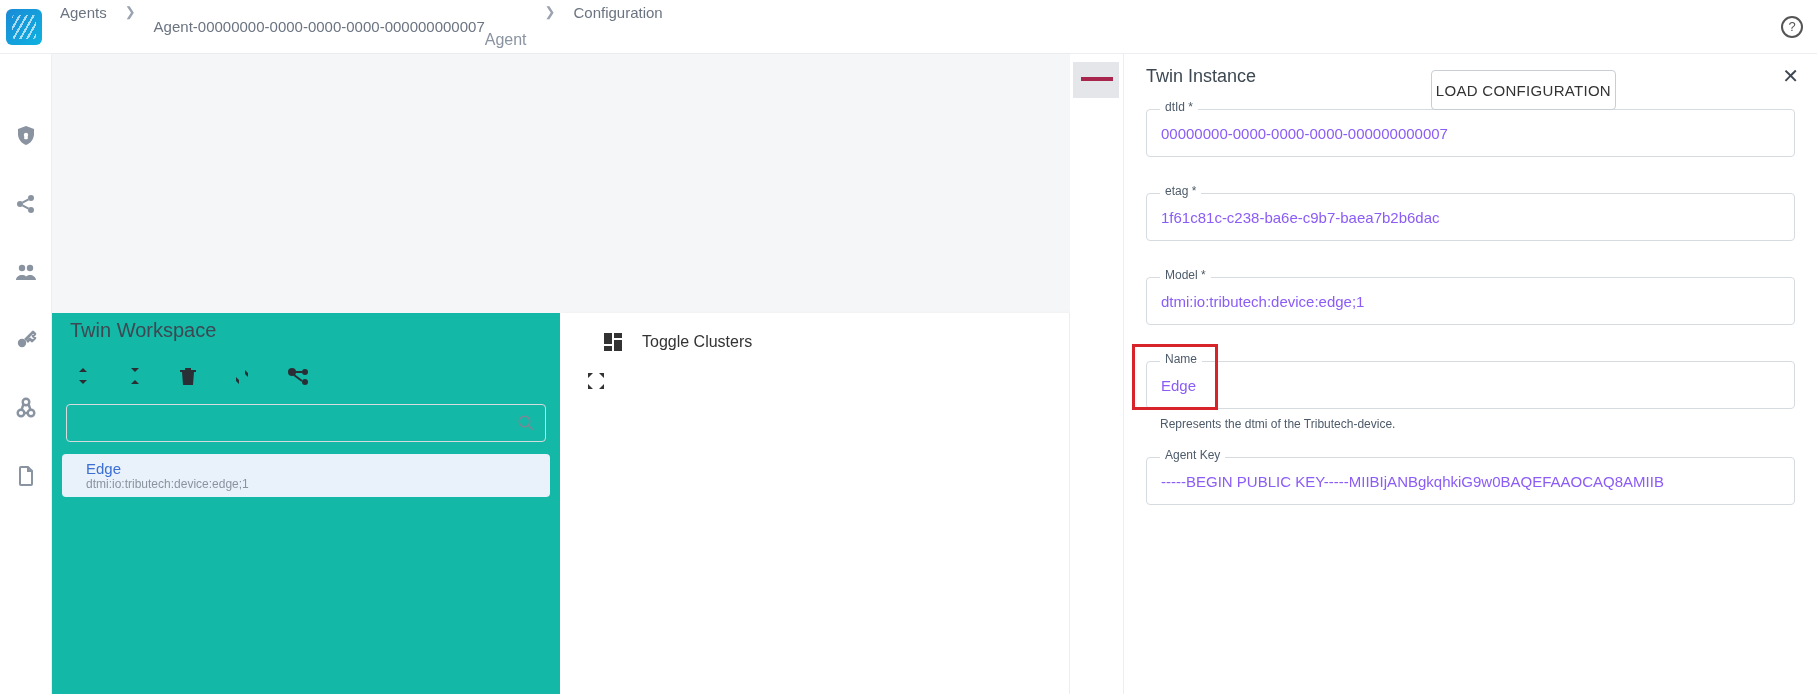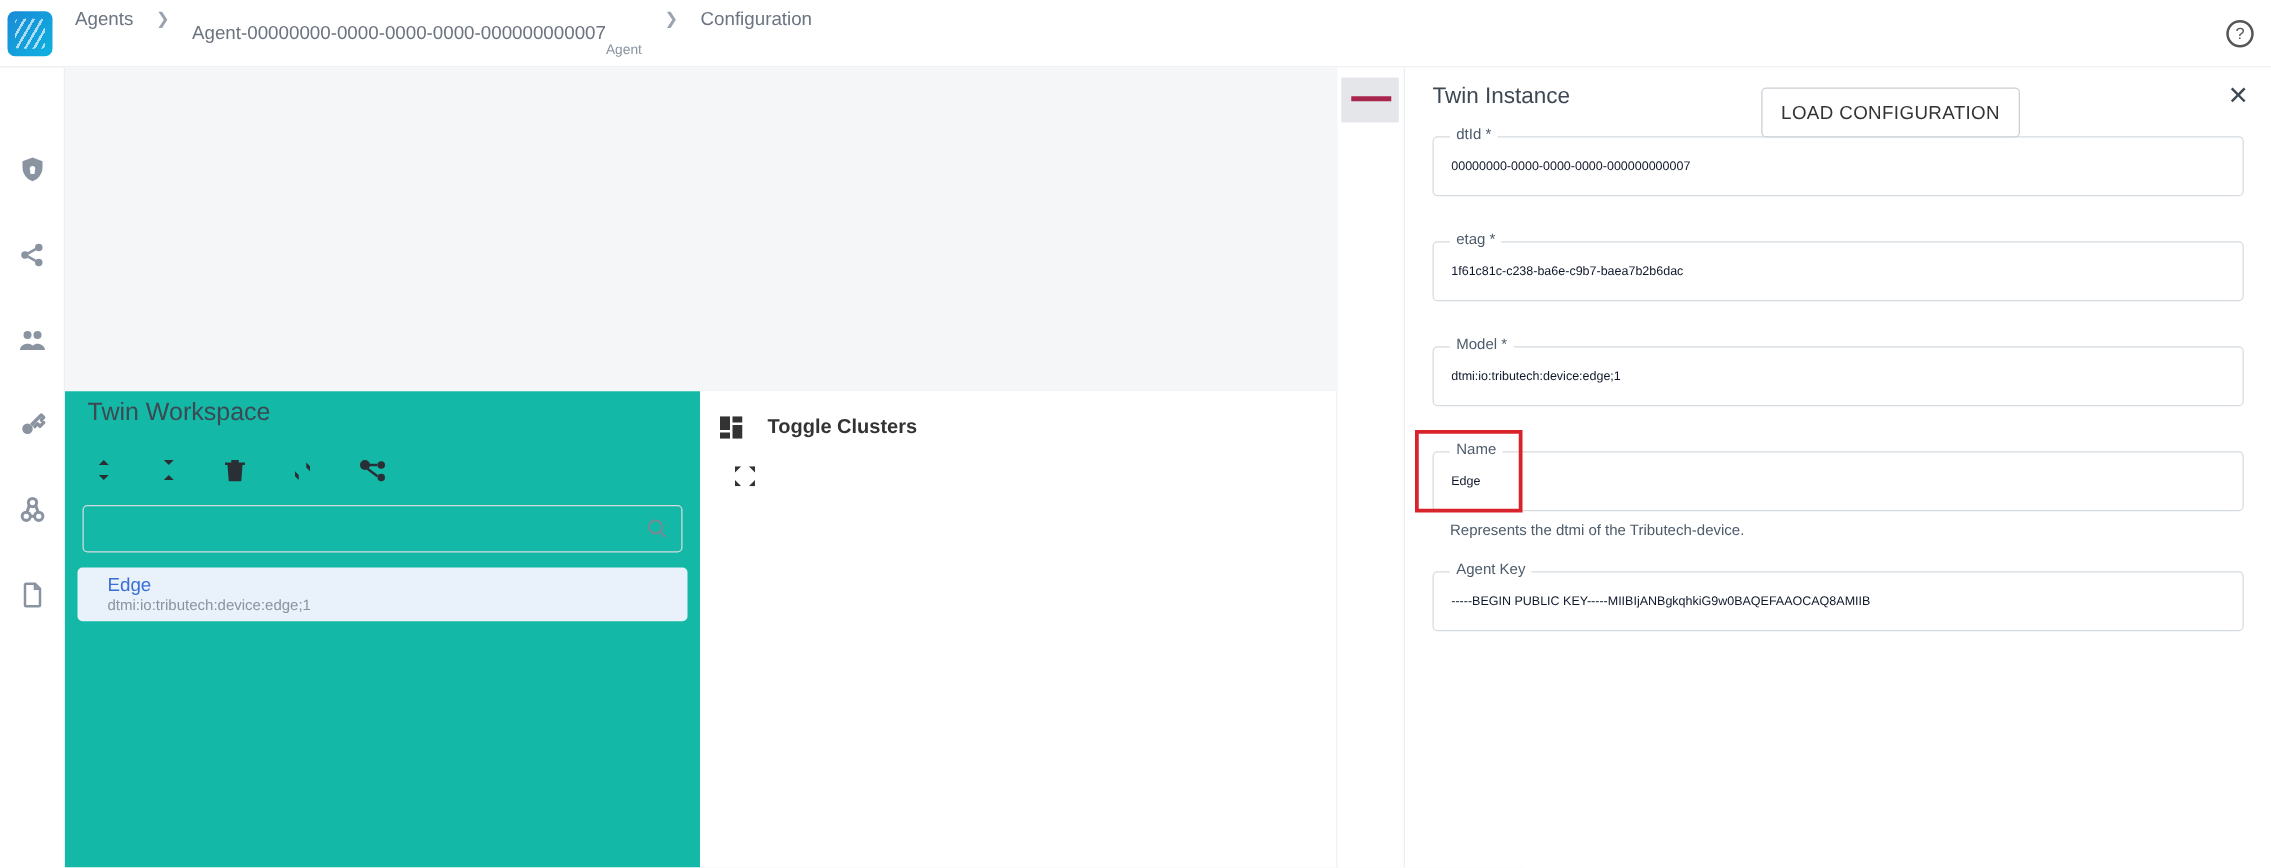--- a/index.html
+++ b/index.html
@@ -13,78 +13,78 @@
   
   .topbar { grid-column:1/3; display:flex; align-items:center; padding:0 14px 0 6px;
             border-bottom:1px solid #eceef1; }
   .logo { width:36px; height:36px; border-radius:6px; margin-right:18px;
           background:linear-gradient(135deg,#1a8ad6,#0fb2e0); position:relative; }
   .logo::after { content:""; position:absolute; inset:6px; background:
     repeating-linear-gradient(120deg,#fff 0 2px,transparent 2px 6px); opacity:.65;
     border-radius:3px; }
   .crumb { display:flex; align-items:flex-start; color:#6b7480; font-size:15px; }
   .crumb .col { display:flex; flex-direction:row; align-items:center; line-height:1.15; }
-  .crumb .sub { font-size:11px; color:var(--muted);margin-top:27px; }
+  .crumb .sub { font-size:16px; color:var(--muted);margin-top:27px; }
   .chev { margin:0 18px; color:#9aa3af; font-size:13px; }
   .helpicon { margin-left:auto; width:22px; height:22px; border:2px solid #555;
               border-radius:50%; display:flex; align-items:center; justify-content:center;
               font-size:13px; color:#555; cursor:pointer; }
 
   
   .rail { grid-row:2; border-right:1px solid #eceef1; padding-top:70px;
           display:flex; flex-direction:column; align-items:center; gap:44px; }
   .rail .ricon { width:24px; height:24px; color:#8a93a0; cursor:pointer; }
 
   
   .main { grid-row:2; display:grid; grid-template-columns:508px 510px 54px 1fr;
           background:#f5f6f7; }
 
   
   .ws { background:#fff; border-right:1px solid #eceef1; box-shadow:2px 0 3px rgba(0,0,0,.03); }
   .action-row { display:flex; justify-content:flex-end; gap:12px; padding:16px 18px 10px; }
-  .btn { height:40px; padding:0 15px; font-size:15px; font-weight:500; border-radius:4px;
+  .btn { height:40px; padding:0 4px; font-size:15px; font-weight:500; border-radius:4px;
          cursor:pointer; letter-spacing:.3px; }
   .btn.light { background:#fff; border:1px solid #c9ced5; color:#333; }
   .btn.dark  { background:var(--dark); border:1px solid var(--dark); color:#fff; }
   .ws h2 { font-size:20px; font-weight:500; margin:6px 18px 26px; }
   .tools { display:flex; gap:38px; padding:0 24px 18px; color:#2a2f36; }
   .tools span { cursor:pointer; font-size:18px; }
   .search { margin:0 14px 12px; border:1px solid var(--border); border-radius:4px;
             height:38px; display:flex; align-items:center; padding:0 10px; }
   .search input { flex:1; border:0; outline:0; font-size:15px; background:transparent; }
   .sicon { color:#7d8794; }
   .item { margin:4px 10px; padding:6px 24px; border-radius:4px; background:var(--row-sel);
           cursor:pointer; }
   .item .t { font-size:15px; color:var(--accent); }
   .item .s { font-size:12px; color:var(--muted); }
 
   
   .canvas { background:#fff; border-right:1px solid #eceef1; position:relative;
             box-shadow:2px 0 3px rgba(0,0,0,.03); }
-  .tc { position:absolute; top:20px; left:16px; display:flex; align-items:flex-end; gap:20px;
-        font-size:16px; color:#333;font-weight:bold; }
+  .tc { position:absolute; top:20px; left:44px; display:flex; align-items:flex-end; gap:20px;
+        font-size:16px; color:#333; }
   .tcicon { width:18px; height:18px; display:inline-block; }
   .full { position:absolute; top:60px; left:28px; cursor:pointer; color:#333; font-size:16px; }
 
   
   .mini { background:#fff; border-right:1px solid #eceef1; position:relative; }
   .mini .thumb { position:absolute; top:8px; right:4px; width:46px; height:36px;
                  background:#e4e6e9; }
   .mini .thumb::after { content:""; position:absolute; left:8px; right:6px; top:15px;
                         height:4px; background:var(--hl); }
 
   
   .inst { background:#fff; padding:10px 22px 0; position:relative; overflow:hidden; }
   .inst h3 { font-size:18px; font-weight:500; margin:2px 0 22px; }
   .close { position:absolute; top:10px; right:18px; font-size:20px; cursor:pointer; }
   .fwrap { position:relative; margin-bottom:36px; }
   .fwrap label { position:absolute; top:-9px; left:14px; background:#fff; padding:0 5px;
                  font-size:12px; color:var(--help); }
   .fwrap input { width:100%; height:48px; border:1px solid var(--border); border-radius:4px;
-                 padding:0 14px; font-size:10px; color:#0f172a; }
+                 padding:0 14px; font-size:15px; color:#8b5cf6; }
   .fwrap.hl::before { content:""; position:absolute; top:-17px; left:-14px; width:80px;
                       height:60px; border:3px solid #d8232a; pointer-events:none; }
   .hint { font-size:12px; color:var(--help); margin:-28px 0 26px 14px; }
 
   svg { display:block; }
 </style>
 </head>
 <body>
 
 <div class="app">

